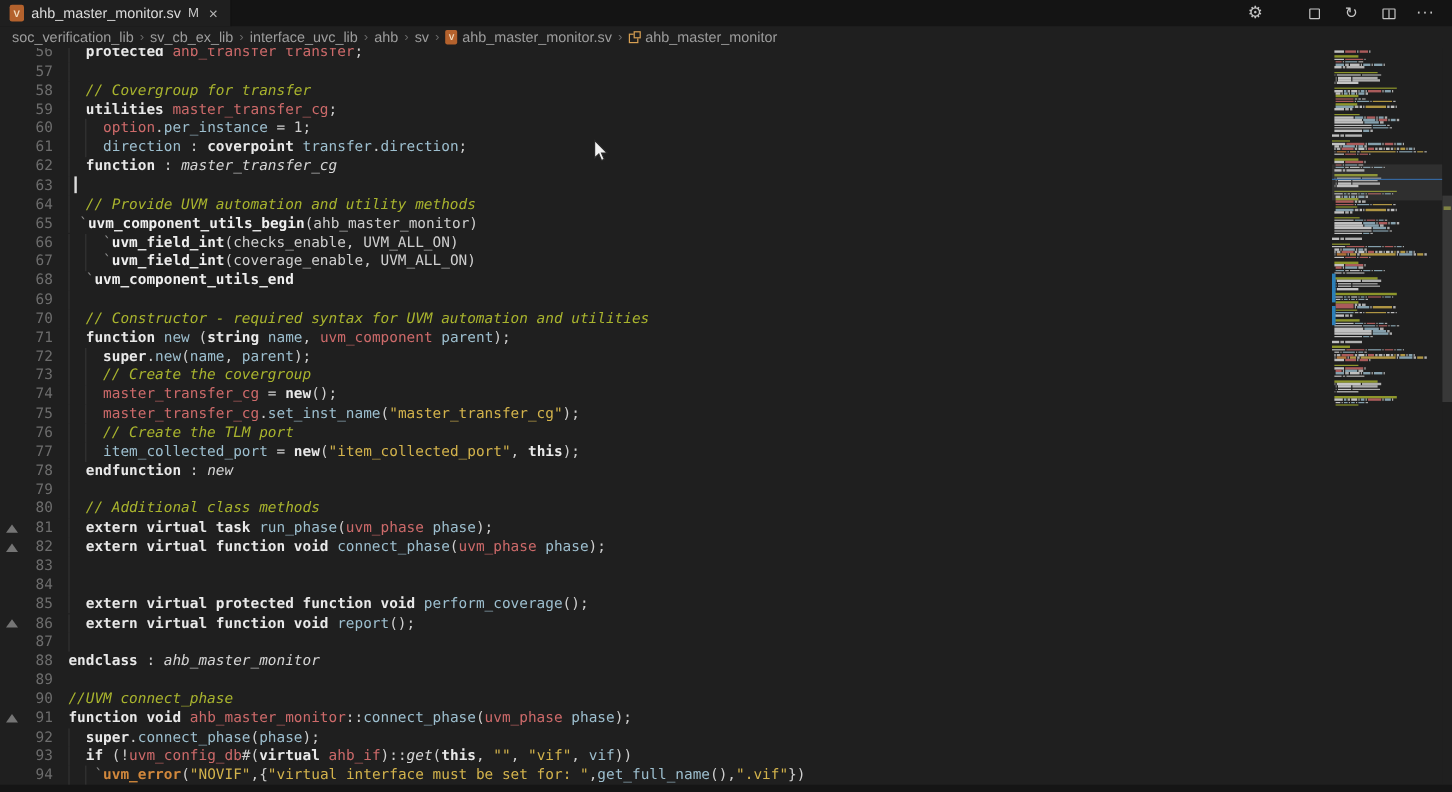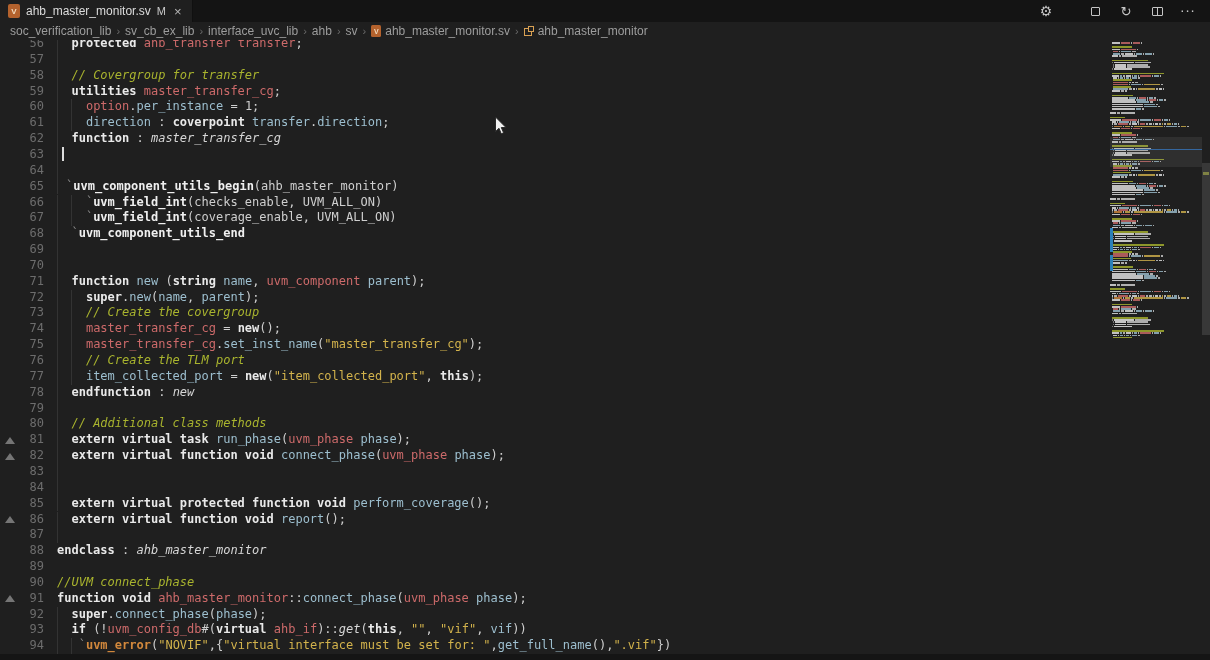--- a/index.html
+++ b/index.html
@@ -151,27 +151,27 @@
   <div class="editor">
     <div>
         <div class="cline" style="top: -4px;"><span class="gut">56</span><span class="iguide" style="left: 57px;"></span><span class="ctext" style="left: 71.46px;"><span class="tok-kw">protected </span><span class="tok-type">ahb_transfer</span><span class="tok-pln"> </span><span class="tok-type">transfer</span><span class="tok-pln">;</span></span></div>
         <div class="cline" style="top: 11.85px;"><span class="gut">57</span><span class="iguide" style="left: 57px;"></span><span class="ctext" style="left: 57px;"></span></div>
         <div class="cline" style="top: 27.7px;"><span class="gut">58</span><span class="iguide" style="left: 57px;"></span><span class="ctext" style="left: 71.46px;"><span class="tok-cmt">// Covergroup for transfer</span></span></div>
         <div class="cline" style="top: 43.55px;"><span class="gut">59</span><span class="iguide" style="left: 57px;"></span><span class="ctext" style="left: 71.46px;"><span class="tok-kw">utilities </span><span class="tok-type">master_transfer_cg</span><span class="tok-pln">;</span></span></div>
         <div class="cline" style="top: 59.4px;"><span class="gut">60</span><span class="iguide" style="left: 57px;"></span><span class="iguide" style="left: 71.46px;"></span><span class="ctext" style="left: 85.92px;"><span class="tok-type">option</span><span class="tok-pln">.</span><span class="tok-var">per_instance</span><span class="tok-pln"> = 1;</span></span></div>
         <div class="cline" style="top: 75.25px;"><span class="gut">61</span><span class="iguide" style="left: 57px;"></span><span class="iguide" style="left: 71.46px;"></span><span class="ctext" style="left: 85.92px;"><span class="tok-var">direction</span><span class="tok-pln"> : </span><span class="tok-kw">coverpoint</span><span class="tok-pln"> </span><span class="tok-var">transfer</span><span class="tok-pln">.</span><span class="tok-var">direction</span><span class="tok-pln">;</span></span></div>
         <div class="cline" style="top: 91.1px;"><span class="gut">62</span><span class="iguide" style="left: 57px;"></span><span class="ctext" style="left: 71.46px;"><span class="tok-kw">function</span><span class="tok-pln"> : </span><span class="tok-itl">master_transfer_cg</span></span></div>
         <div class="cline" style="top: 106.95px;"><span class="gut">63</span><span class="iguide" style="left: 57px;"></span><span class="ctext" style="left: 57px;"></span></div>
-        <div class="cline" style="top: 122.8px;"><span class="gut">64</span><span class="iguide" style="left: 57px;"></span></div>
+        <div class="cline" style="top: 122.8px;"><span class="gut">64</span><span class="iguide" style="left: 57px;"></span><span class="ctext" style="left: 71.46px;"><span class="tok-cmt">// Provide UVM automation and utility methods</span></span></div>
         <div class="cline" style="top: 138.65px;"><span class="gut">65</span><span class="iguide" style="left: 57px;"></span><span class="ctext" style="left: 66px;"><span class="tok-pnc">`</span><span class="tok-mac">uvm_component_utils_begin</span><span class="tok-pln">(ahb_master_monitor)</span></span></div>
         <div class="cline" style="top: 154.5px;"><span class="gut">66</span><span class="iguide" style="left: 57px;"></span><span class="iguide" style="left: 71.46px;"></span><span class="ctext" style="left: 85.92px;"><span class="tok-pnc">`</span><span class="tok-mac">uvm_field_int</span><span class="tok-pln">(checks_enable, UVM_ALL_ON)</span></span></div>
         <div class="cline" style="top: 170.35px;"><span class="gut">67</span><span class="iguide" style="left: 57px;"></span><span class="iguide" style="left: 71.46px;"></span><span class="ctext" style="left: 85.92px;"><span class="tok-pnc">`</span><span class="tok-mac">uvm_field_int</span><span class="tok-pln">(coverage_enable, UVM_ALL_ON)</span></span></div>
         <div class="cline" style="top: 186.2px;"><span class="gut">68</span><span class="iguide" style="left: 57px;"></span><span class="ctext" style="left: 71.46px;"><span class="tok-pnc">`</span><span class="tok-mac">uvm_component_utils_end</span></span></div>
         <div class="cline" style="top: 202.05px;"><span class="gut">69</span><span class="iguide" style="left: 57px;"></span><span class="ctext" style="left: 57px;"></span></div>
-        <div class="cline" style="top: 217.9px;"><span class="gut">70</span><span class="iguide" style="left: 57px;"></span></div>
+        <div class="cline" style="top: 217.9px;"><span class="gut">70</span><span class="iguide" style="left: 57px;"></span><span class="ctext" style="left: 71.46px;"><span class="tok-cmt">// Constructor - required syntax for UVM automation and utilities</span></span></div>
         <div class="cline" style="top: 233.75px;"><span class="gut">71</span><span class="iguide" style="left: 57px;"></span><span class="ctext" style="left: 71.46px;"><span class="tok-kw">function </span><span class="tok-var">new</span><span class="tok-pln"> (</span><span class="tok-kw">string</span><span class="tok-pln"> </span><span class="tok-var">name</span><span class="tok-pln">, </span><span class="tok-type">uvm_component</span><span class="tok-pln"> </span><span class="tok-var">parent</span><span class="tok-pln">);</span></span></div>
         <div class="cline" style="top: 249.6px;"><span class="gut">72</span><span class="iguide" style="left: 57px;"></span><span class="iguide" style="left: 71.46px;"></span><span class="ctext" style="left: 85.92px;"><span class="tok-kw">super</span><span class="tok-pln">.</span><span class="tok-var">new</span><span class="tok-pln">(</span><span class="tok-var">name</span><span class="tok-pln">, </span><span class="tok-var">parent</span><span class="tok-pln">);</span></span></div>
         <div class="cline" style="top: 265.45px;"><span class="gut">73</span><span class="iguide" style="left: 57px;"></span><span class="iguide" style="left: 71.46px;"></span><span class="ctext" style="left: 85.92px;"><span class="tok-cmt">// Create the covergroup</span></span></div>
         <div class="cline" style="top: 281.3px;"><span class="gut">74</span><span class="iguide" style="left: 57px;"></span><span class="iguide" style="left: 71.46px;"></span><span class="ctext" style="left: 85.92px;"><span class="tok-type">master_transfer_cg</span><span class="tok-pln"> = </span><span class="tok-kw">new</span><span class="tok-pln">();</span></span></div>
         <div class="cline" style="top: 297.15px;"><span class="gut">75</span><span class="iguide" style="left: 57px;"></span><span class="iguide" style="left: 71.46px;"></span><span class="ctext" style="left: 85.92px;"><span class="tok-type">master_transfer_cg</span><span class="tok-pln">.</span><span class="tok-var">set_inst_name</span><span class="tok-pln">(</span><span class="tok-str">"master_transfer_cg"</span><span class="tok-pln">);</span></span></div>
         <div class="cline" style="top: 313px;"><span class="gut">76</span><span class="iguide" style="left: 57px;"></span><span class="iguide" style="left: 71.46px;"></span><span class="ctext" style="left: 85.92px;"><span class="tok-cmt">// Create the TLM port</span></span></div>
         <div class="cline" style="top: 328.85px;"><span class="gut">77</span><span class="iguide" style="left: 57px;"></span><span class="iguide" style="left: 71.46px;"></span><span class="ctext" style="left: 85.92px;"><span class="tok-var">item_collected_port</span><span class="tok-pln"> = </span><span class="tok-kw">new</span><span class="tok-pln">(</span><span class="tok-str">"item_collected_port"</span><span class="tok-pln">, </span><span class="tok-kw">this</span><span class="tok-pln">);</span></span></div>
         <div class="cline" style="top: 344.7px;"><span class="gut">78</span><span class="iguide" style="left: 57px;"></span><span class="ctext" style="left: 71.46px;"><span class="tok-kw">endfunction</span><span class="tok-pln"> : </span><span class="tok-itl">new</span></span></div>
         <div class="cline" style="top: 360.55px;"><span class="gut">79</span><span class="iguide" style="left: 57px;"></span><span class="ctext" style="left: 57px;"></span></div>
         <div class="cline" style="top: 376.4px;"><span class="gut">80</span><span class="iguide" style="left: 57px;"></span><span class="ctext" style="left: 71.46px;"><span class="tok-cmt">// Additional class methods</span></span></div>

